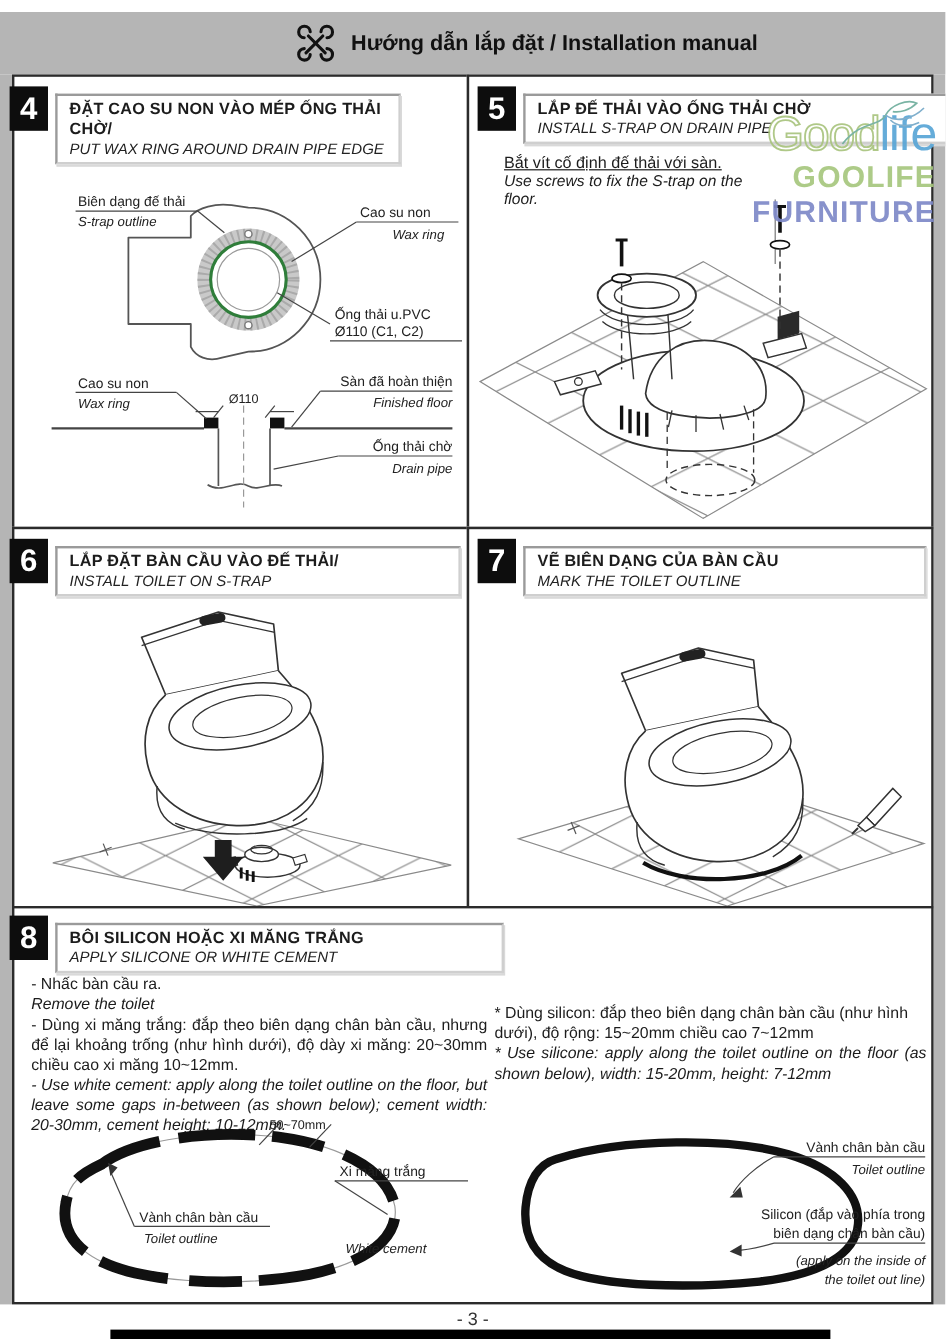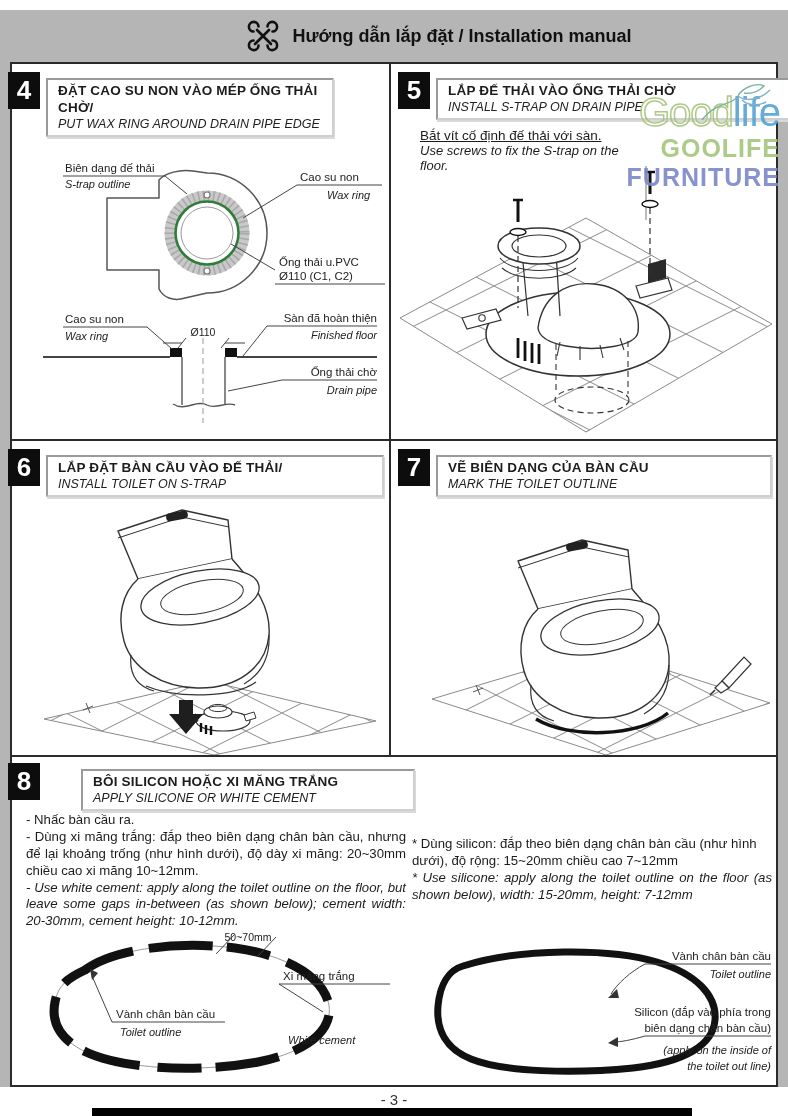--- a/index.html
+++ b/index.html
@@ -85,21 +85,21 @@
     <div class="te">INSTALL S-TRAP ON DRAIN PIPE</div>
   </div>
   <div class="titlebox" style="left:46px;top:455px;width:338px;">
     <div class="tv">LẮP ĐẶT BÀN CẦU VÀO ĐẾ THẢI/</div>
     <div class="te">INSTALL TOILET ON S-TRAP</div>
   </div>
   <div class="titlebox" style="left:436px;top:455px;width:336px;">
     <div class="tv">VẼ BIÊN DẠNG CỦA BÀN CẦU</div>
     <div class="te">MARK THE TOILET OUTLINE</div>
   </div>
-  <div class="titlebox" style="left:46px;top:769px;width:334px;margin-left:35px;">
+  <div class="titlebox" style="left:46px;top:769px;width:374px;">
     <div class="tv">BÔI SILICON HOẶC XI MĂNG TRẮNG</div>
     <div class="te">APPLY SILICONE OR WHITE CEMENT</div>
   </div>
 
   <div class="abs" style="left:420px;top:128px;width:230px;">
     <div class="note-vi">Bắt vít cố định đế thải với sàn.</div>
     <div class="note-en">Use screws to fix the S-trap on the floor.</div>
   </div>
 
   <div class="abs" id="logo" style="left:548px;top:92px;width:232px;">
@@ -274,20 +274,21 @@
     <path d="M112,222 C145,242 215,240 244,216" fill="none" stroke="#111" stroke-width="3.5"></path>
     <g>
       <polygon points="298,184 320,160 327,167 305,191" fill="#fff" stroke="#333" stroke-width="1.2"></polygon>
       <polygon points="291,191 298,184 305,191 297,196" fill="#fff" stroke="#333" stroke-width="1.2"></polygon>
       <line x1="291" y1="193" x2="286" y2="198" stroke="#333" stroke-width="1.6"></line>
     </g>
   </svg>
 
   <div class="abs" style="left:26px;top:812px;width:380px;">
     <div class="para">- Nhấc bàn cầu ra.</div>
+    <div class="para it">Remove the toilet</div>
     <div class="para just">- Dùng xi măng trắng: đắp theo biên dạng chân bàn cầu, nhưng để lại khoảng trống (như hình dưới), độ dày xi măng: 20~30mm chiều cao xi măng 10~12mm.</div>
     <div class="para it just">- Use white cement: apply along the toilet outline on the floor, but leave some gaps in-between (as shown below); cement width: 20-30mm, cement height: 10-12mm.</div>
   </div>
   <div class="abs" style="left:412px;top:836px;width:360px;">
     <div class="para">* Dùng silicon: đắp theo biên dạng chân bàn cầu (như hình dưới), độ rộng: 15~20mm chiều cao 7~12mm</div>
     <div class="para it just">* Use silicone: apply along the toilet outline on the floor (as shown below), width: 15-20mm, height: 7-12mm</div>
   </div>
 
   <svg class="abs" style="left:20px;top:928px;" width="376" height="156" viewBox="0 0 376 156">
     <path id="cementPath" d="M65,42 C95,20 160,13 215,20 C265,27 303,48 309,77 C313,101 288,124 238,134 C178,145 102,141 66,124 C40,112 31,94 35,74 C38,57 48,50 65,42 Z" fill="none" stroke="#9a9a9a" stroke-width="1"></path>

